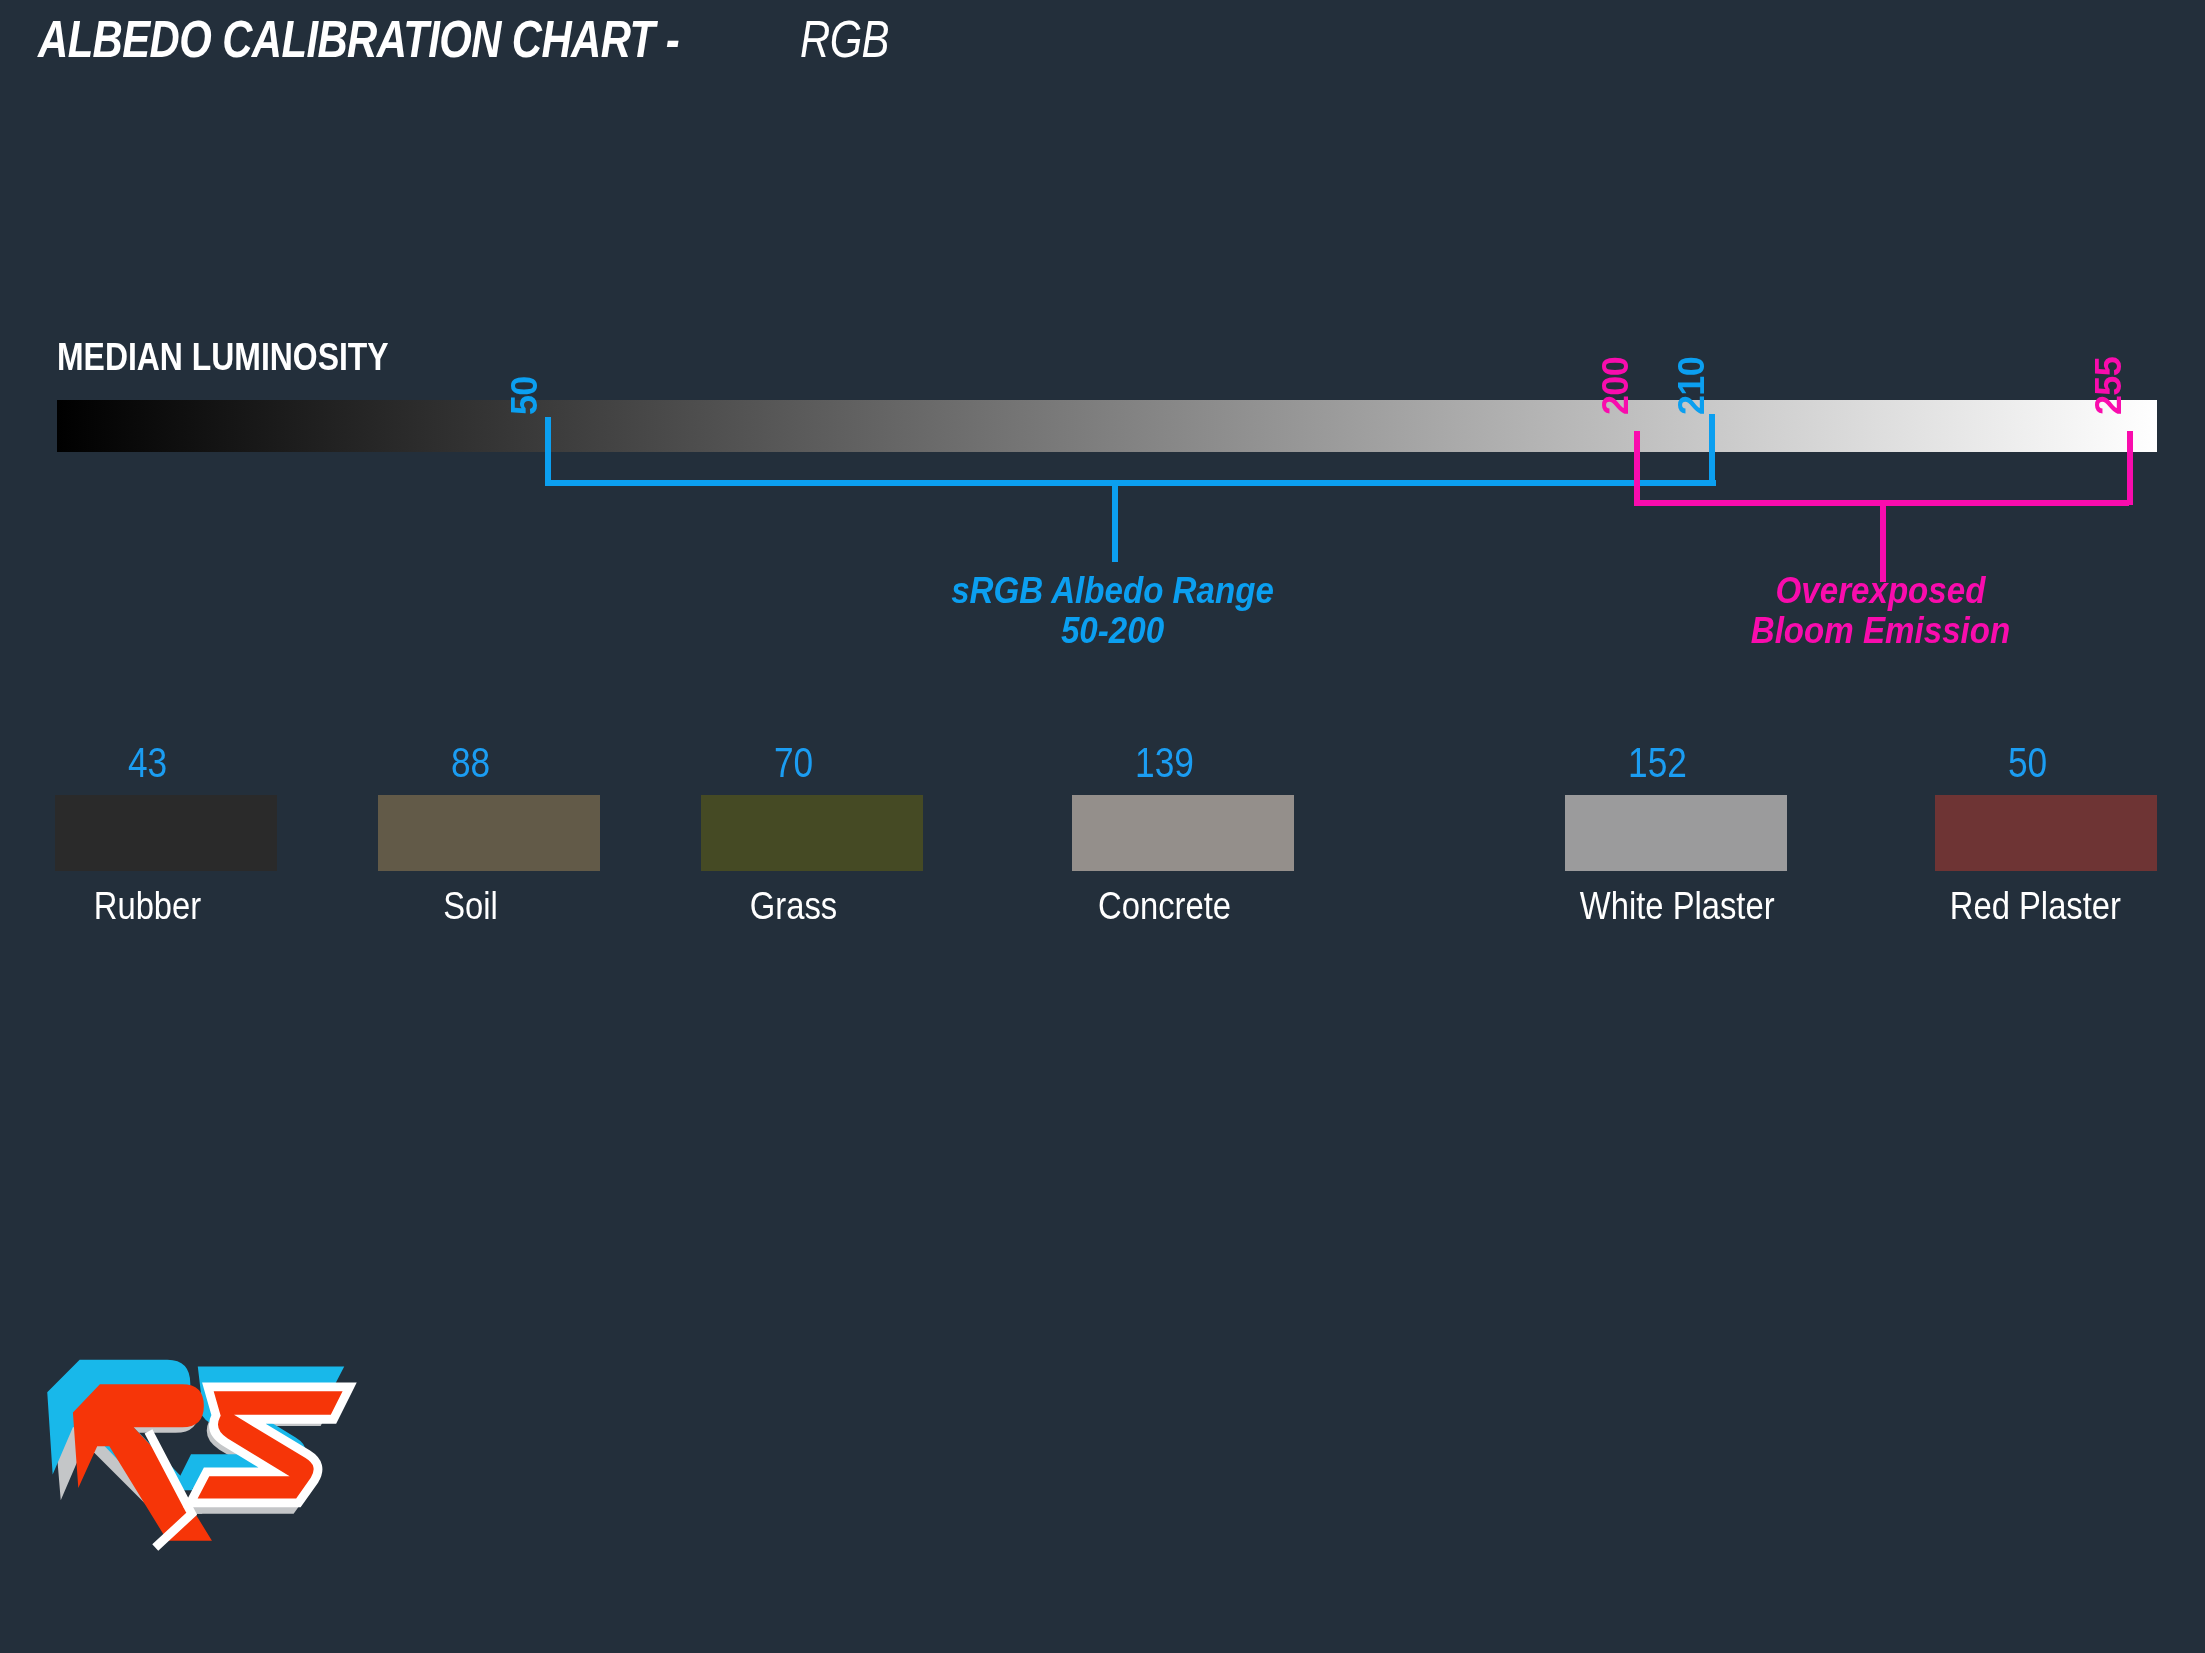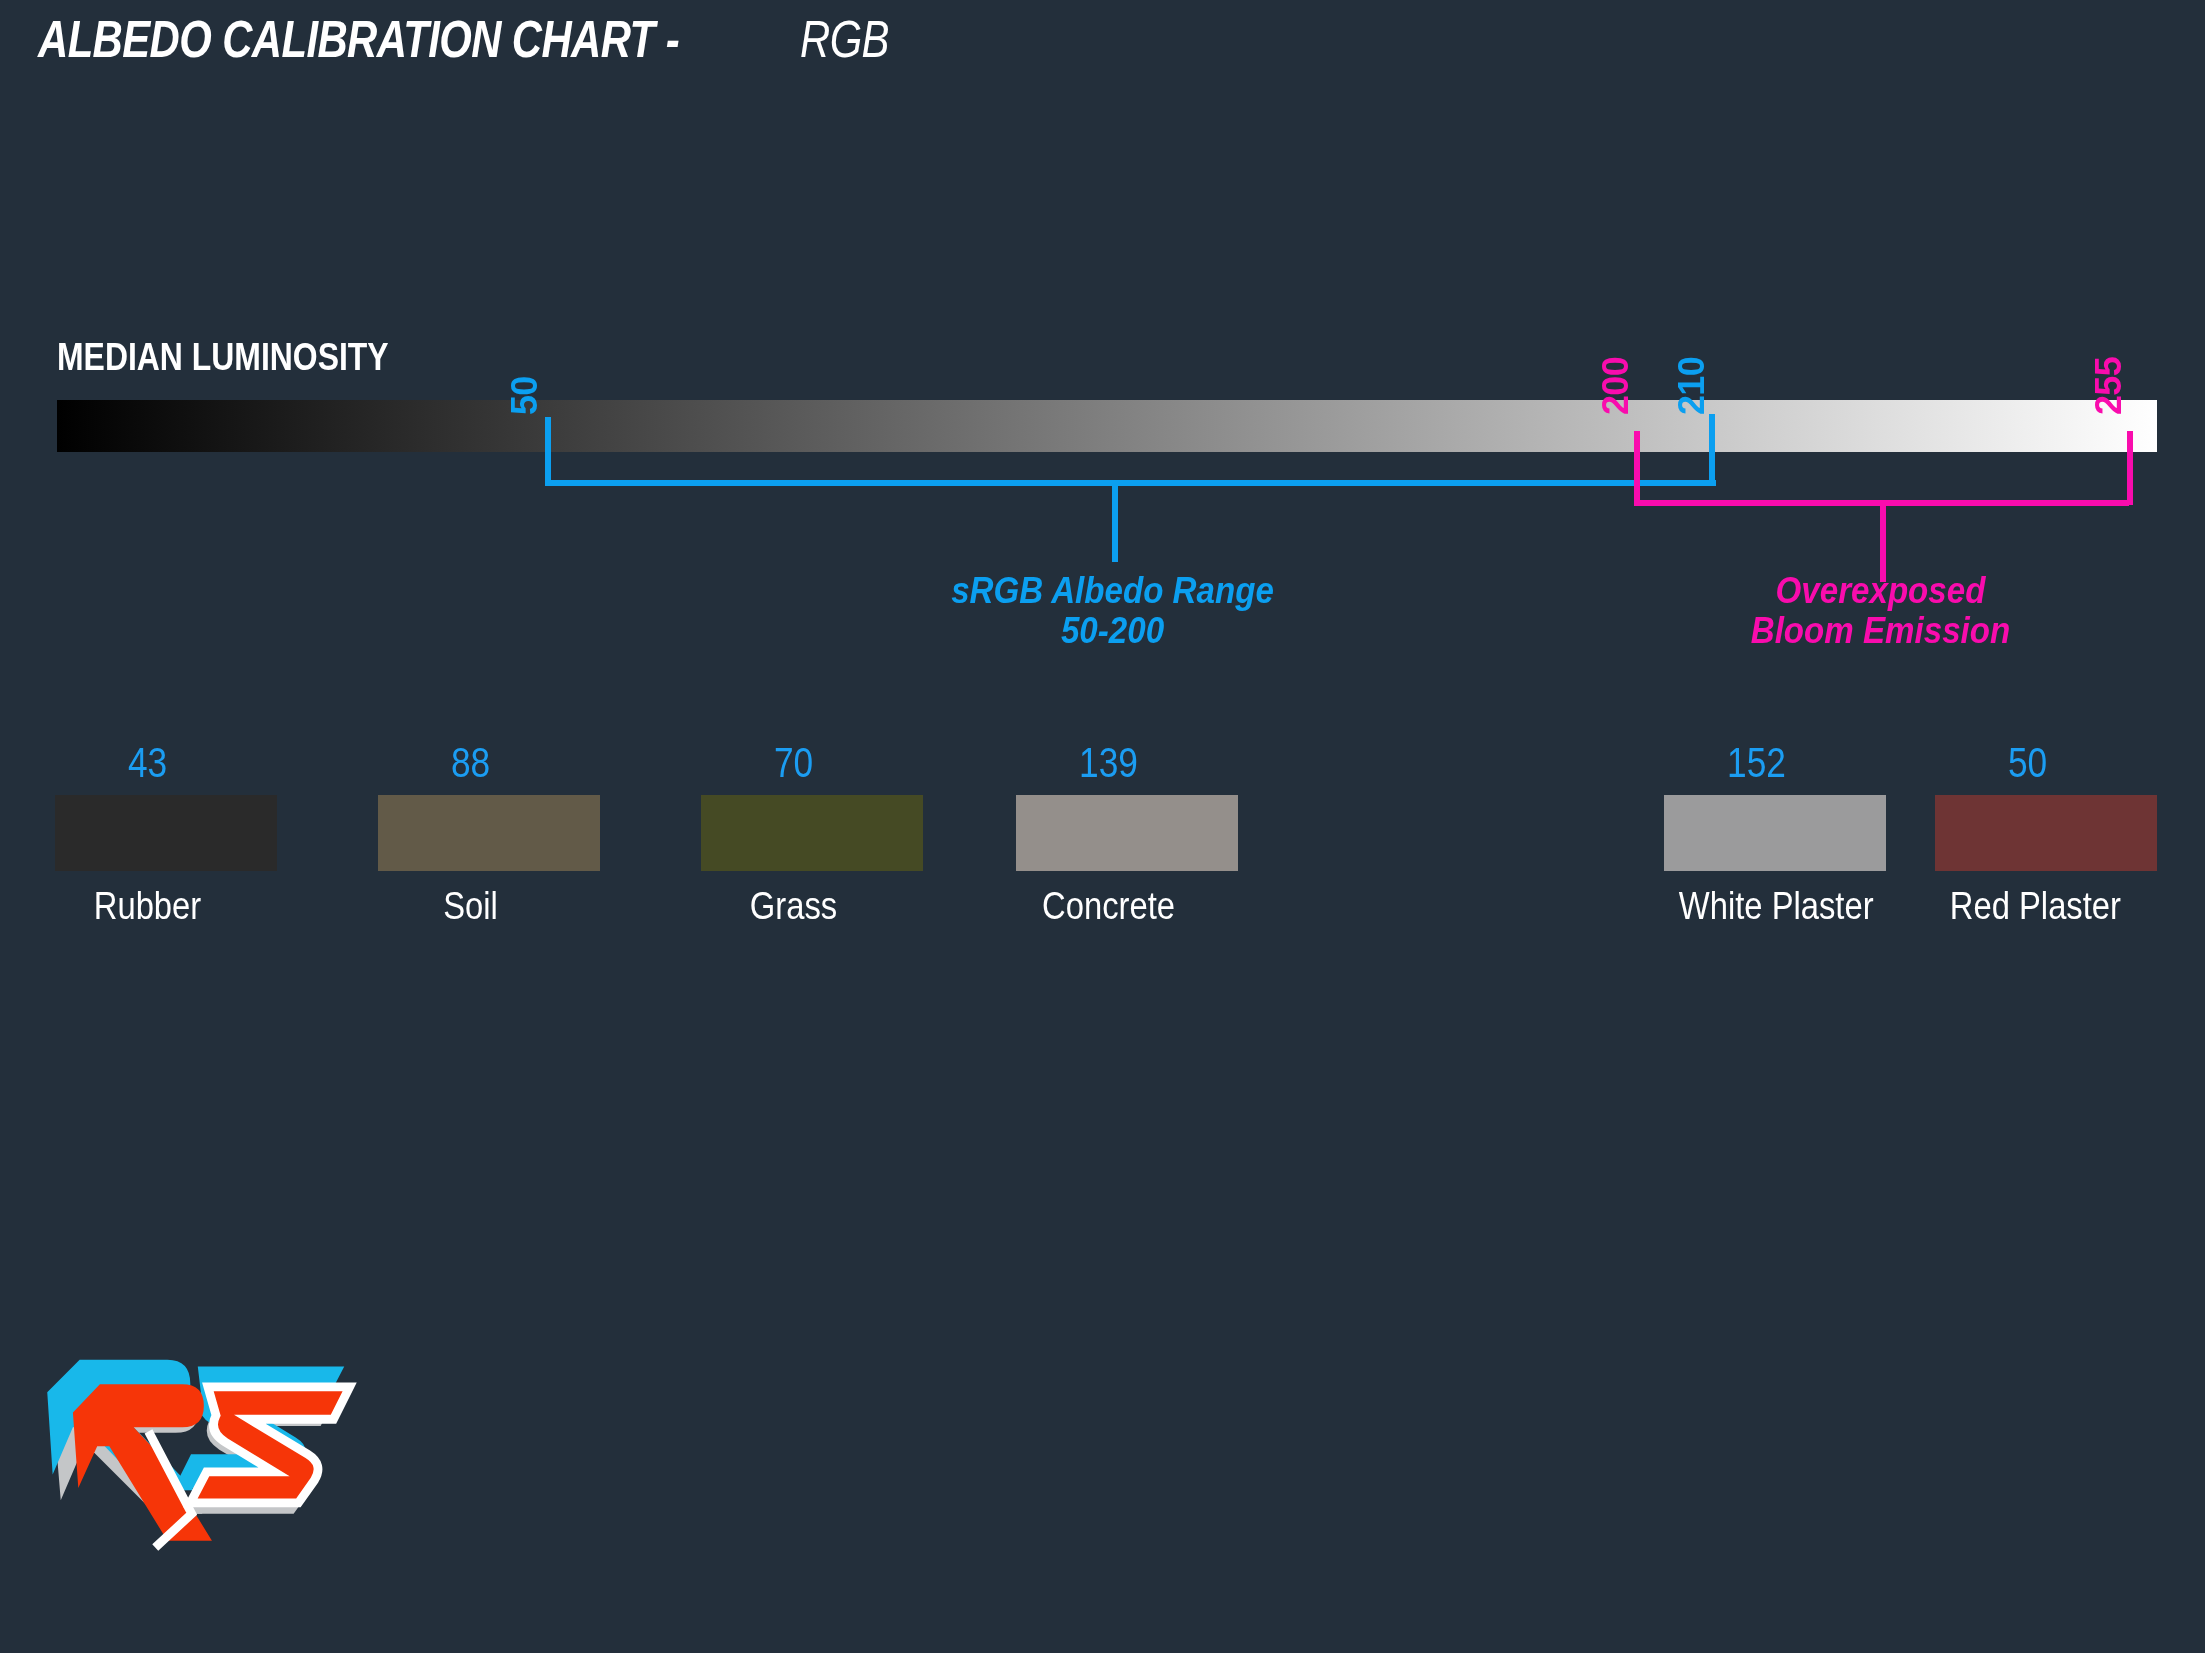--- a/index.html
+++ b/index.html
@@ -144,28 +144,28 @@
       <span class="swatch-chip" style="background:#625a48"></span>
       <span class="swatch-label">Soil</span>
     </div>
 
     <div class="swatch-cell" style="left:701px;top:742px;">
       <span class="swatch-value">70</span>
       <span class="swatch-chip" style="background:#454a24"></span>
       <span class="swatch-label">Grass</span>
     </div>
 
-    <div class="swatch-cell" style="left:1004px;top:742px;padding-left:12px;">
+    <div class="swatch-cell" style="left:1060px;top:742px;padding-left:12px;">
       <span class="swatch-value">139</span>
       <span class="swatch-chip" style="background:#948f8b"></span>
       <span class="swatch-label">Concrete</span>
     </div>
 
 
-    <div class="swatch-cell" style="left:1636px;top:742px;padding-left:28px;">
+    <div class="swatch-cell" style="left:1537px;top:742px;padding-left:28px;">
       <span class="swatch-value">152</span>
       <span class="swatch-chip" style="background:#9b9b9c"></span>
       <span class="swatch-label">White Plaster</span>
     </div>
 
     <div class="swatch-cell" style="left:1935px;top:742px;">
       <span class="swatch-value">50</span>
       <span class="swatch-chip" style="background:#6e3434"></span>
       <span class="swatch-label">Red Plaster</span>
     </div>

